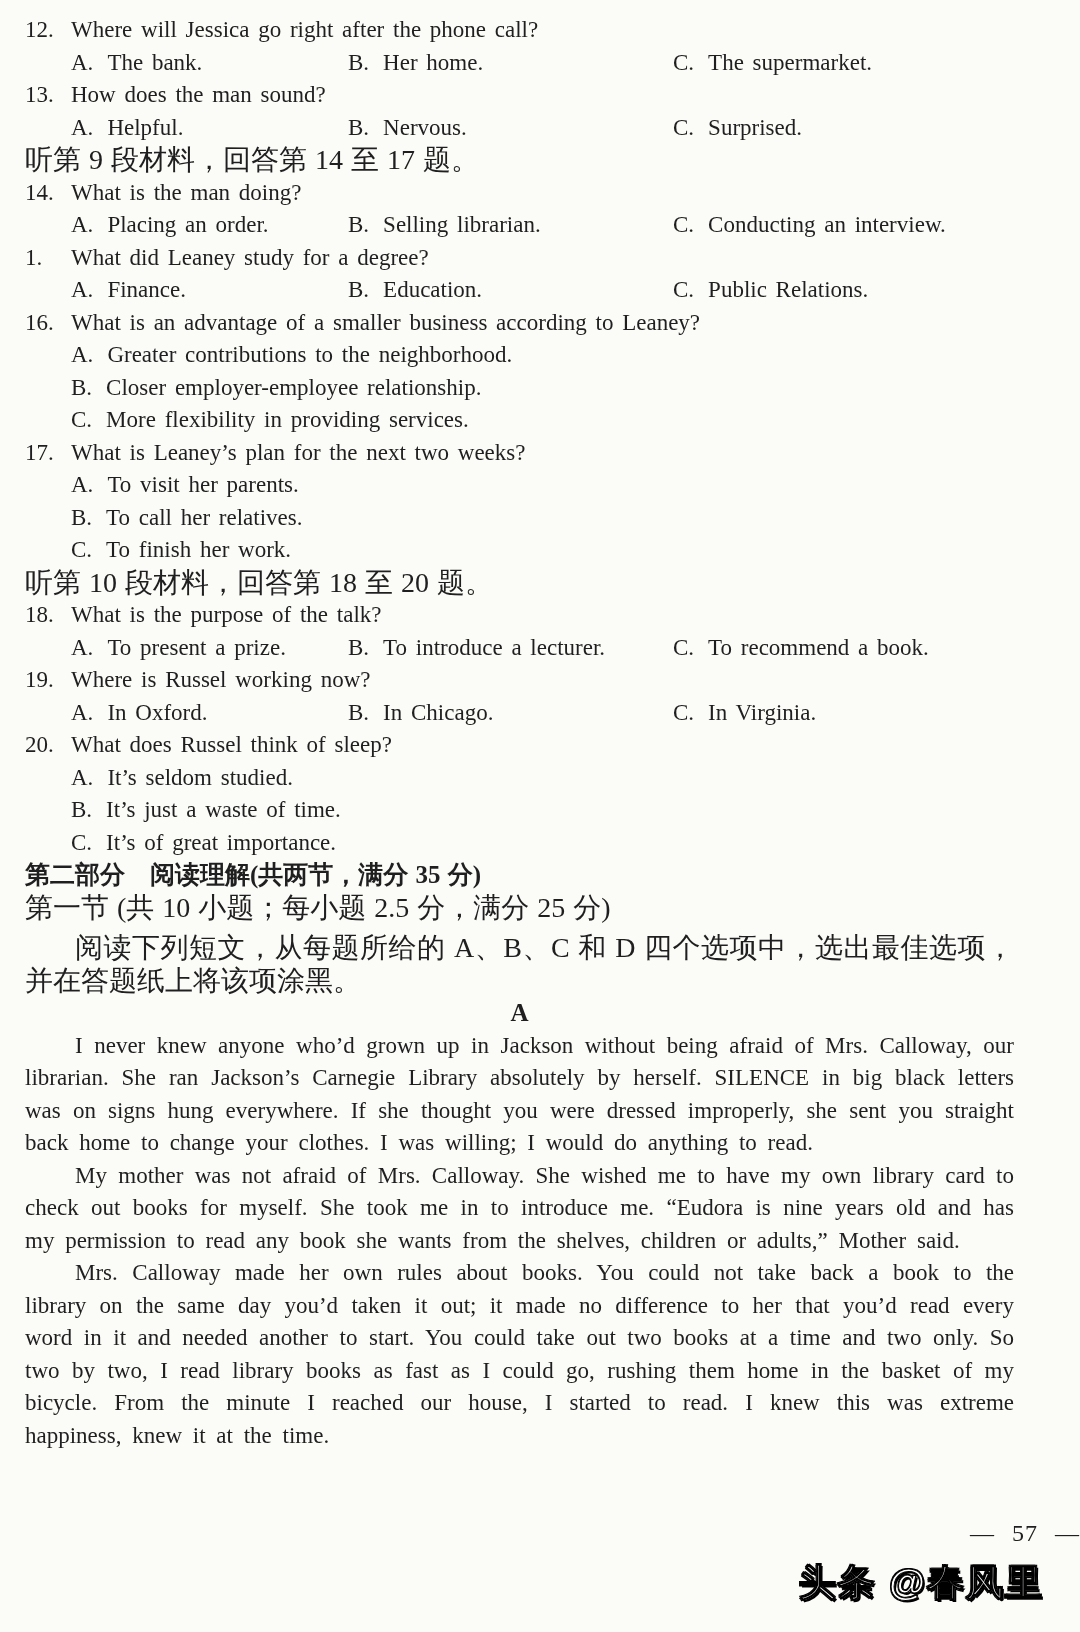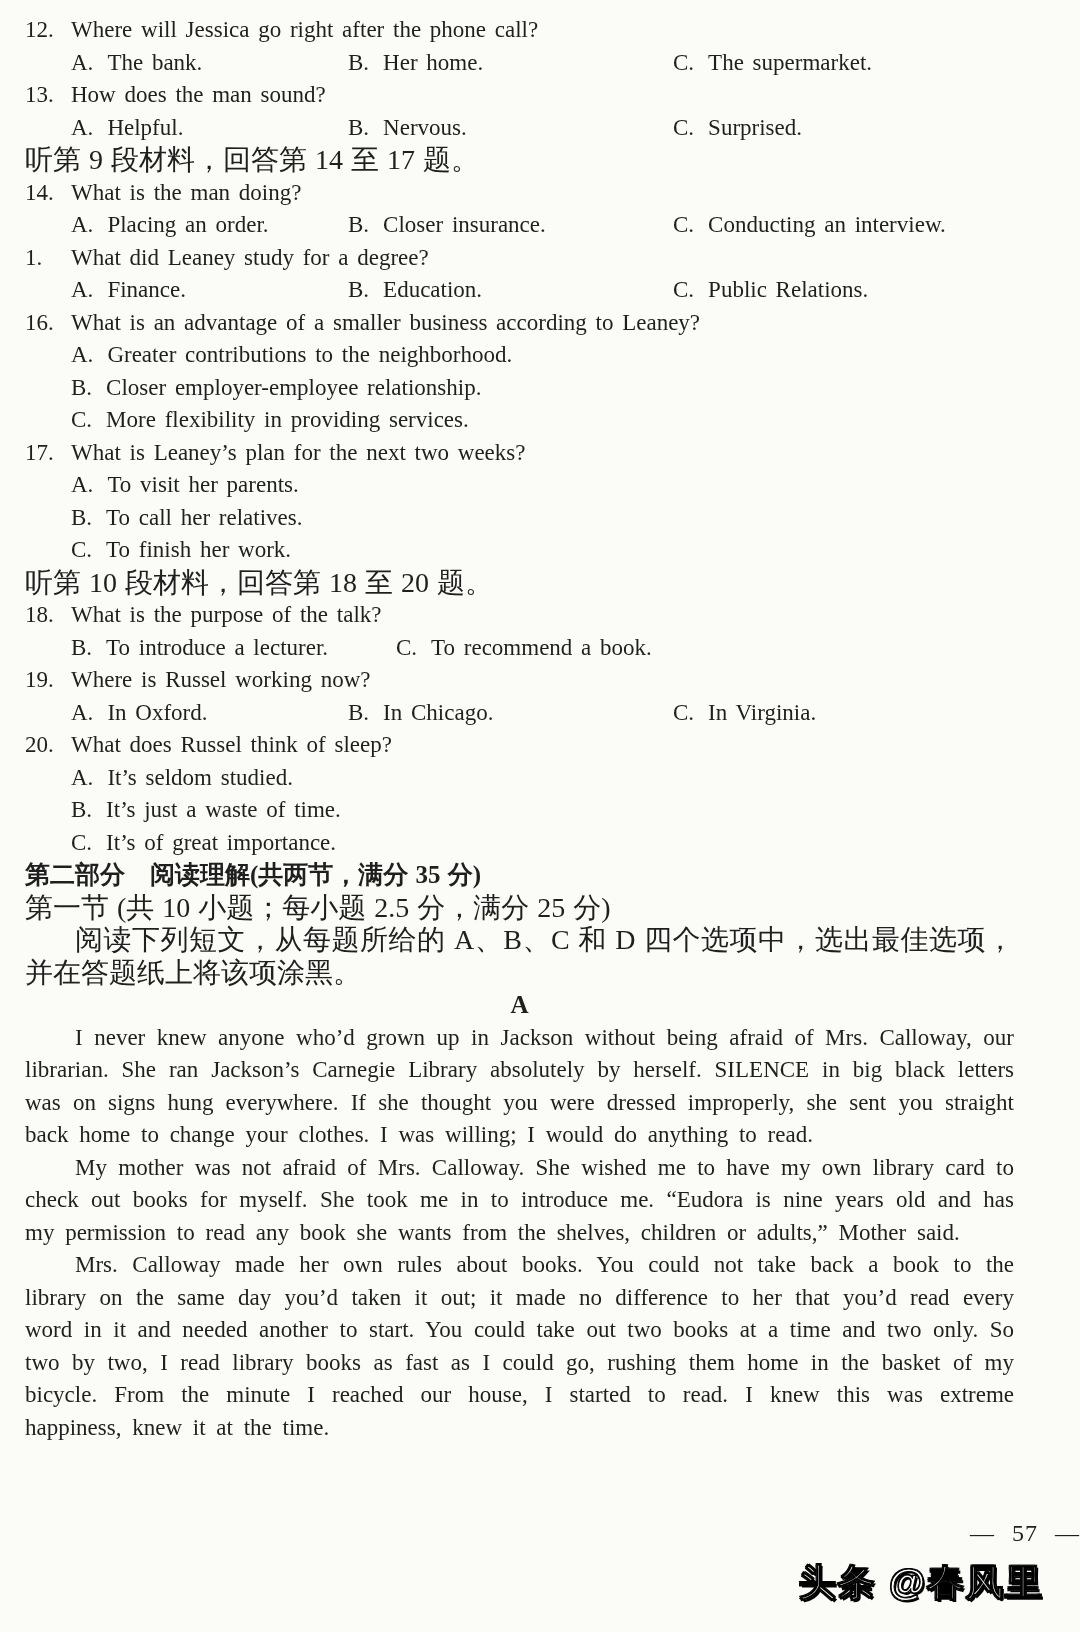--- a/index.html
+++ b/index.html
@@ -16,21 +16,21 @@
   .q-line .q-num { display:inline-block; width:46px; }
   .opts-row { display:flex; line-height:32.5px; font-size:23px; padding-left:46px; word-spacing:3px; }
   .opts-row .col { white-space:nowrap; overflow:visible; }
   .colA { width:277px; flex:none; }
   .colB { width:325px; flex:none; }
   .colC { flex:1; }
   .k { margin-right:14px; }
   .opt-line { padding-left:46px; }
   .cn { font-size:28px; word-spacing:1px; }
   .part-title { font-weight:bold; font-size:25px; }
-  .instructions { text-indent:50px; text-align:justify; }
+  .instructions { text-indent:50px; text-align:justify;margin-top:8px; }
   .passage-label { text-align:center; font-weight:bold; font-size:25px; }
   .para { text-align:justify; text-indent:50px; word-spacing:5px; }
   .footer-page {
     position:absolute; left:0; right:0; top:1520px;
     text-align:right; font-size:24px; word-spacing:10px; letter-spacing:1px;
   }
   .watermark {
     position:absolute; right:36px; top:1558px;
     font-family:"Liberation Sans","DejaVu Sans",sans-serif;
     font-weight:bold; font-size:37px; letter-spacing:2px;
@@ -67,21 +67,21 @@
   </div>
 
   <div class="line cn">听第 9 段材料，回答第 14 至 17 题。</div>
 
   <div>
     <div class="line q-line">
       <span class="q-num">14.</span><span>What is the man doing?</span>
     </div>
     <div class="opts-row">
       <span class="col colA"><span class="k">A.</span><span>Placing an order.</span></span>
-      <span class="col colB"><span class="k">B.</span><span>Closer insurance.</span></span>
+      <span class="col colB"><span class="k">B.</span><span>Selling librarian.</span></span>
       <span class="col colC"><span class="k">C.</span><span>Conducting an interview.</span></span>
     </div>
   </div>
 
   <div>
     <div class="line q-line">
       <span class="q-num">1.</span><span>What did Leaney study for a degree?</span>
     </div>
     <div class="opts-row">
       <span class="col colA"><span class="k">A.</span><span>Finance.</span></span>
@@ -108,20 +108,21 @@
     <div class="line opt-line"><span class="k">C.</span><span>To finish her work.</span></div>
   </div>
 
   <div class="line cn">听第 10 段材料，回答第 18 至 20 题。</div>
 
   <div>
     <div class="line q-line">
       <span class="q-num">18.</span><span>What is the purpose of the talk?</span>
     </div>
     <div class="opts-row">
+      <span class="col colA"><span class="k">A.</span><span>To present a prize.</span></span>
       <span class="col colB"><span class="k">B.</span><span>To introduce a lecturer.</span></span>
       <span class="col colC"><span class="k">C.</span><span>To recommend a book.</span></span>
     </div>
   </div>
 
   <div>
     <div class="line q-line">
       <span class="q-num">19.</span><span>Where is Russel working now?</span>
     </div>
     <div class="opts-row">

